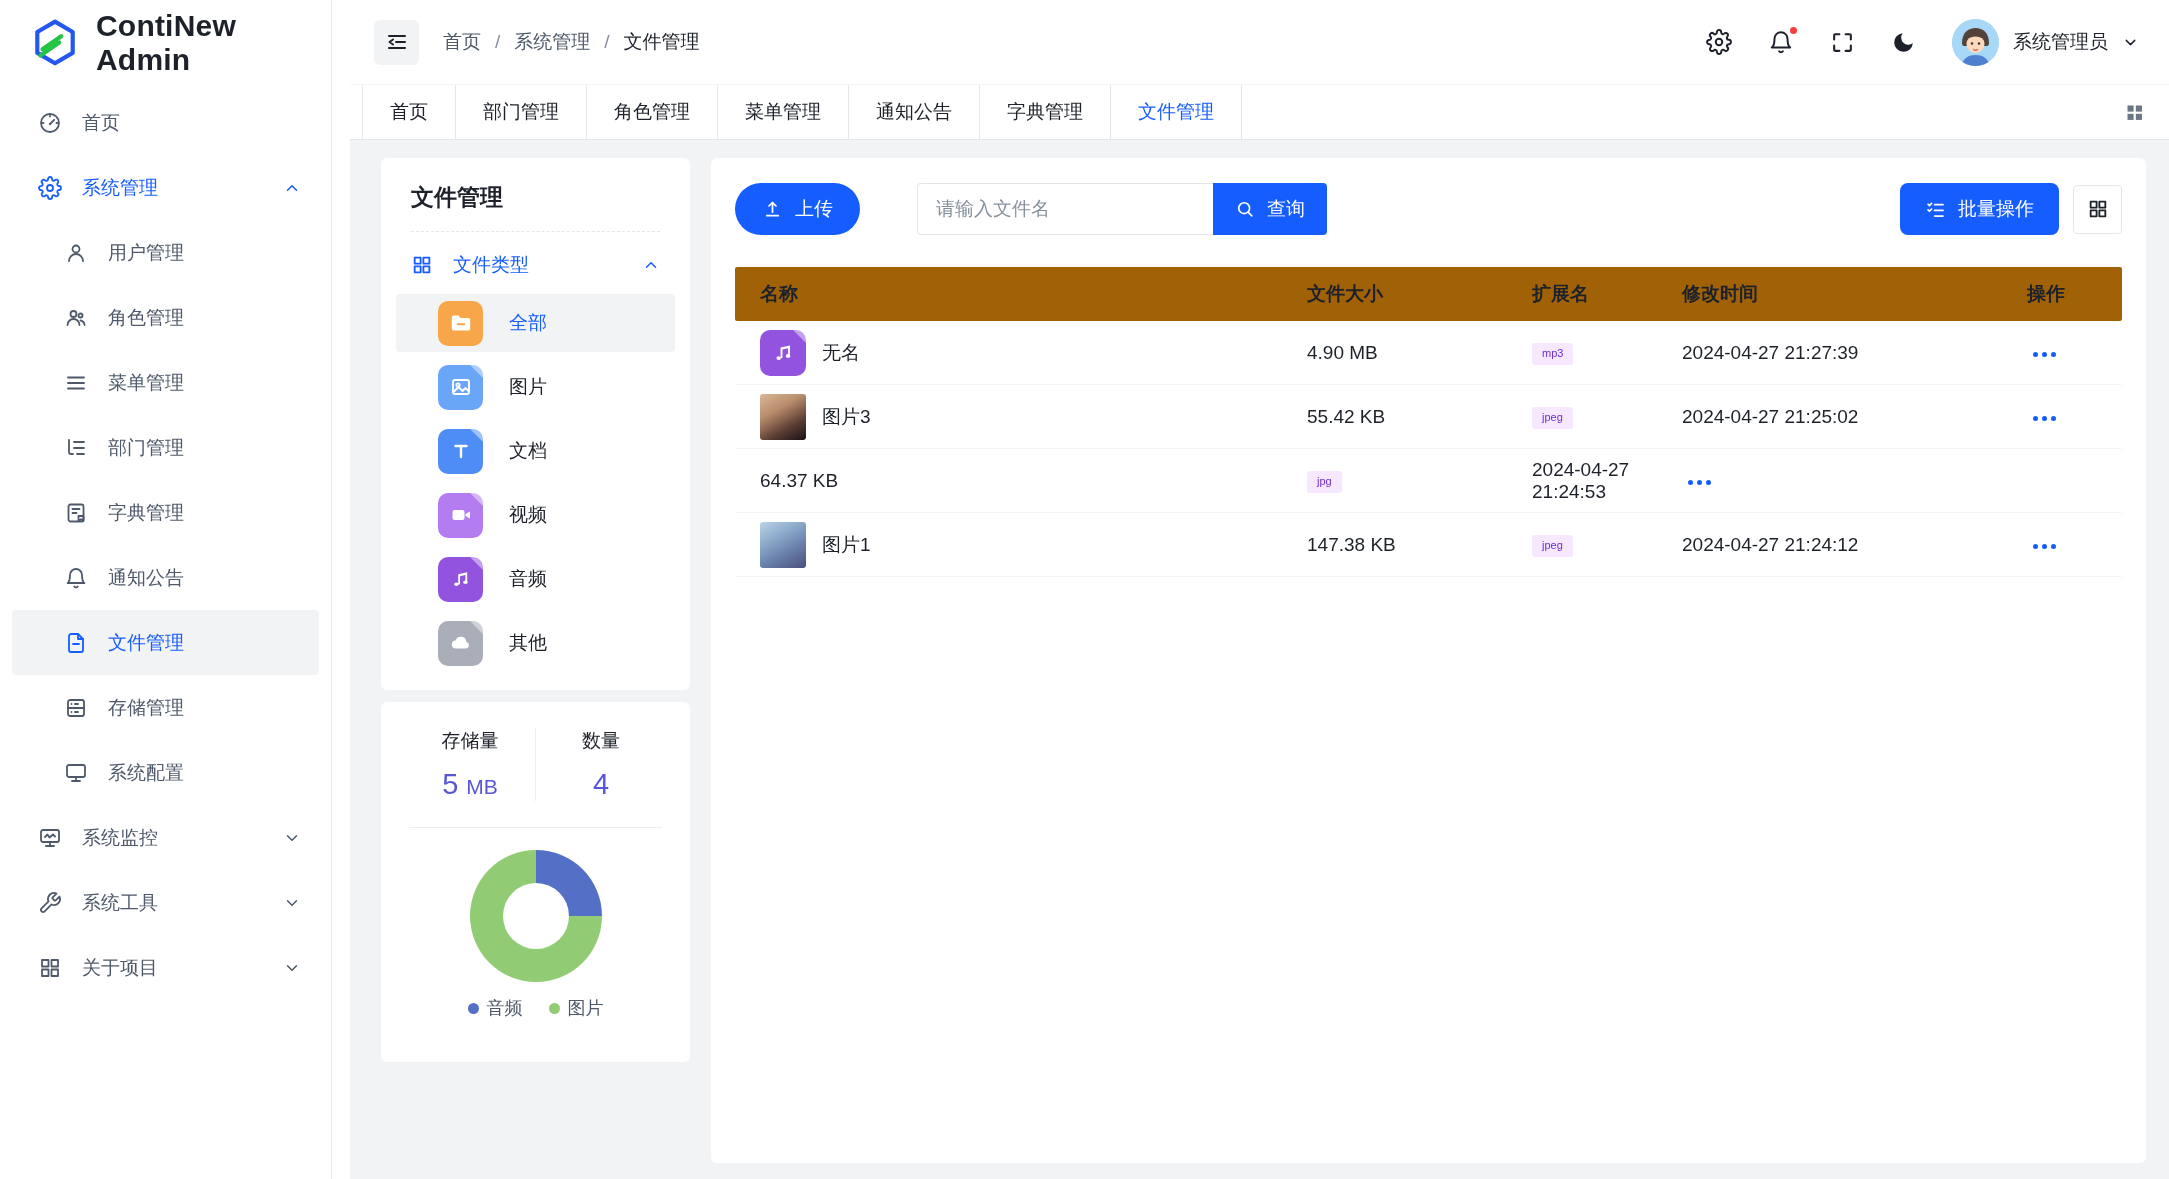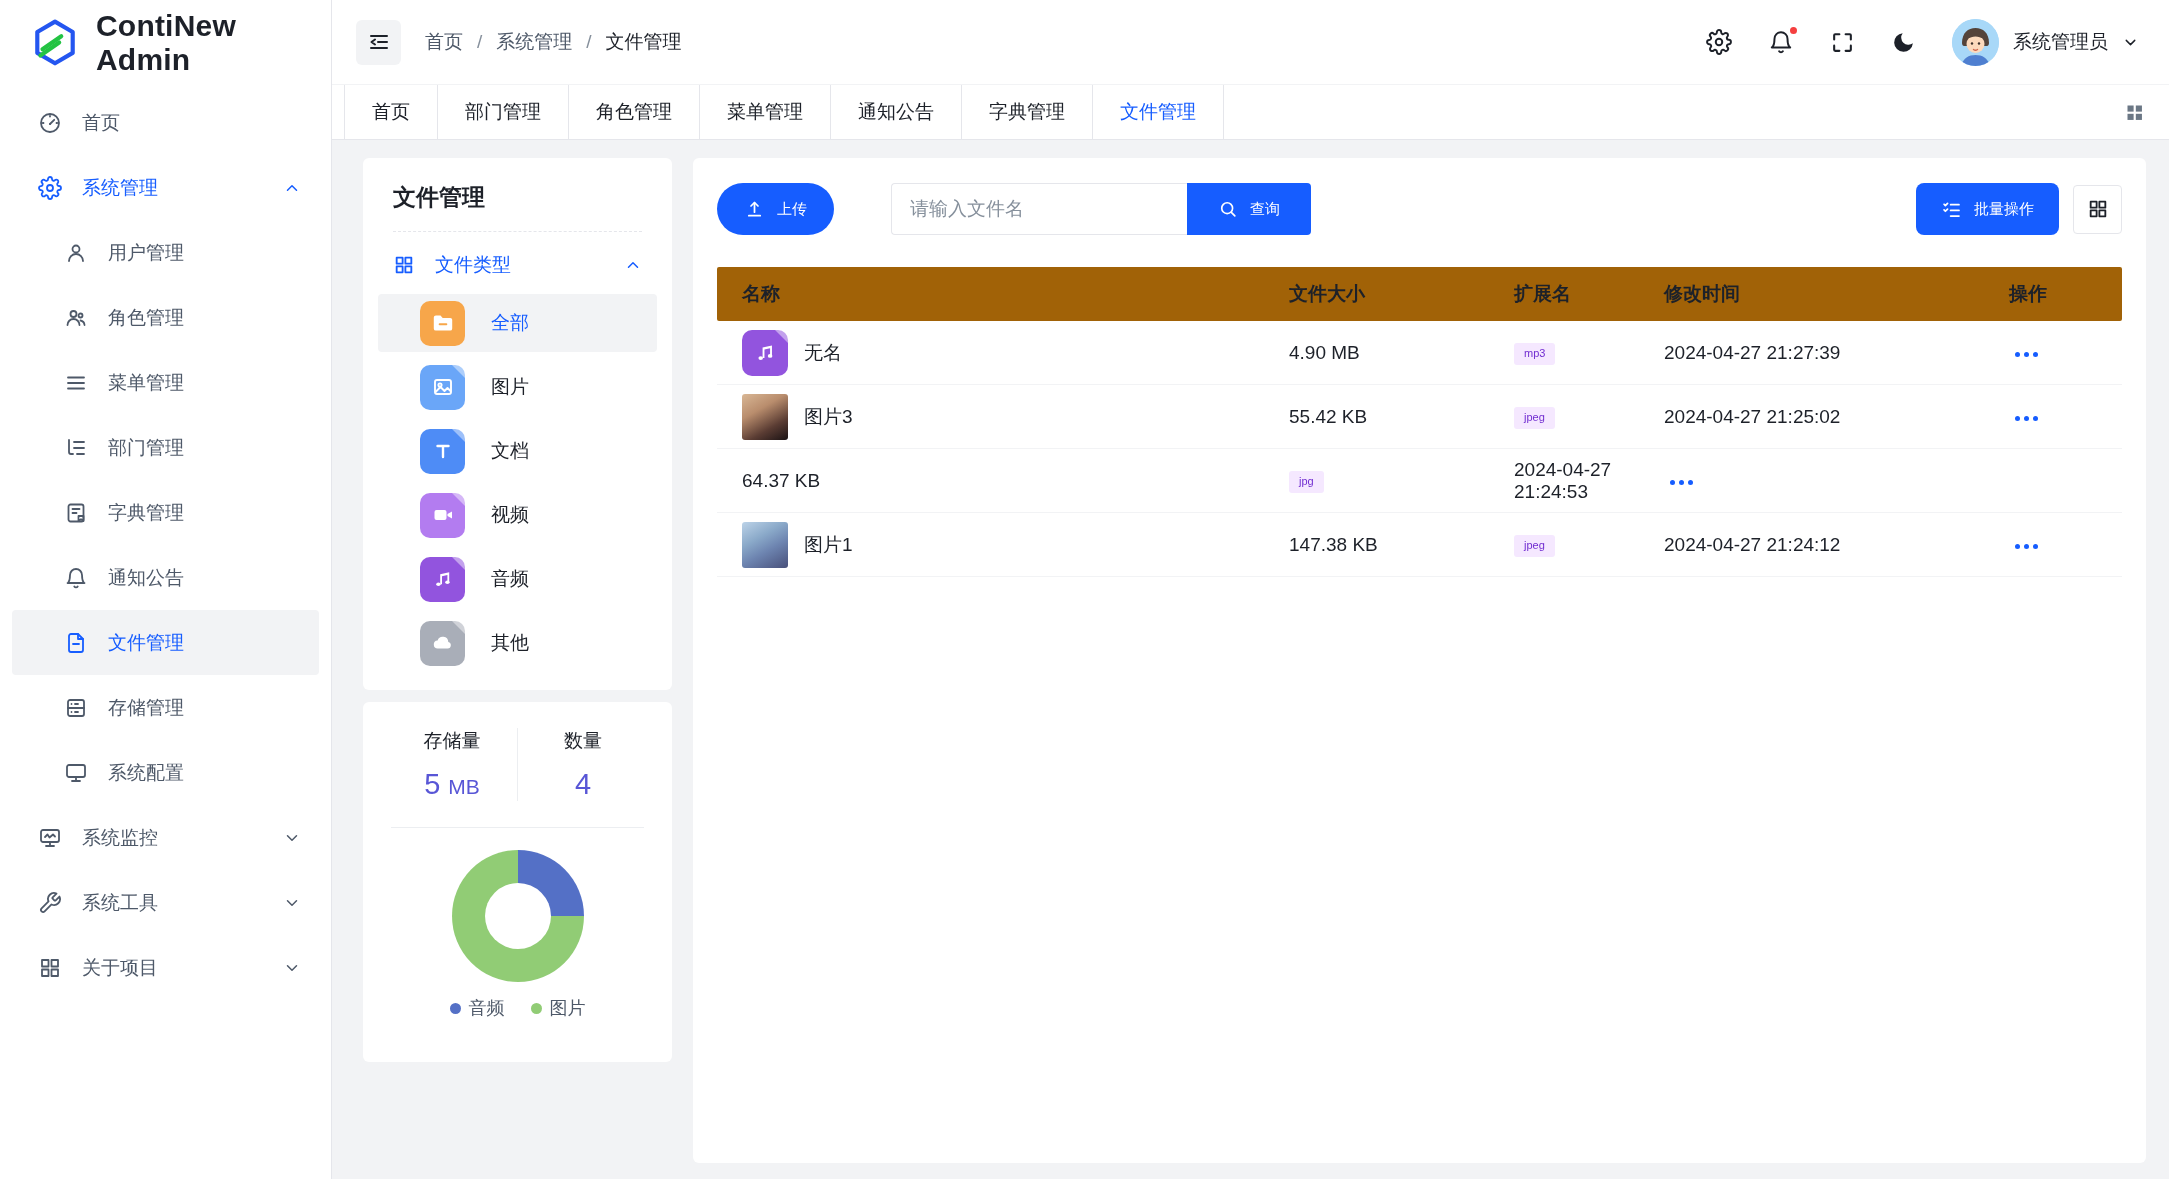--- a/index.html
+++ b/index.html
@@ -4,21 +4,21 @@
 <style>
   * { box-sizing: border-box; margin: 0; padding: 0; }
   html,body { width: 2169px; height: 1179px; overflow: hidden; }
   body {
     font-family: "Liberation Sans", "DejaVu Sans", sans-serif;
     font-size: 19px;
     color: var(--text);
     background: #fff;
   }
   svg { display:block; }
-  .app { display: flex; width: 100%; height: 100%; }
+  .app { display: flex; width: 100%; height: 100%; gap: 18px; }
 
   
   .sidebar { width: 332px; height: 100%; background: #fff; border-right: 1px solid var(--border); flex: 0 0 332px; }
   .logo { height: 85px; display: flex; align-items: center; padding-left: 30px; gap: 16px; }
   .logo-title { font-size: 30px; font-weight: bold; color: #1d2129; letter-spacing: .2px; }
   .menu { padding-top: 5px; }
   .menu-item { height: 65px; margin: 0 12px; border-radius: 4px; display: flex; align-items: center; color: var(--text2); cursor: pointer; }
   .menu-item .mi-icon { width: 24px; margin-left: 26px; flex: 0 0 24px; }
   .menu-item .mi-label { margin-left: 20px; flex: 1; }
   .menu-item .mi-caret { margin-right: 18px; }
@@ -77,27 +77,27 @@
   .donut-wrap { display: flex; flex-direction: column; align-items: center; }
   .donut { width: 132px; height: 132px; border-radius: 50%; position: relative; }
   .donut::after { content:""; position: absolute; inset: 33px; background: #fff; border-radius: 50%; }
   .legend { display: flex; gap: 26px; margin-top: 14px; color: var(--text2); font-size: 18px; }
   .legend-item { display: flex; align-items: center; gap: 8px; }
   .legend-dot { width: 11px; height: 11px; border-radius: 50%; }
 
   
   .main-card { flex: 1; margin-bottom: 16px; padding: 25px 24px; min-width: 0; }
   .toolbar { display: flex; align-items: center; }
-  .btn { border: none; font-size: 15px; font-family: inherit; cursor: pointer; display: inline-flex; align-items: center; justify-content: center; gap: 12px; }
+  .btn { border: none; font-size: 19px; font-family: inherit; cursor: pointer; display: inline-flex; align-items: center; justify-content: center; gap: 12px; }
   .btn-primary { background: var(--primary); color: #fff; }
   .upload-btn { height: 52px; padding: 0 27px; border-radius: 26px; }
   .search-group { display: flex; margin-left: 17px; padding-left: 40px; }
   .search-input { width: 296px; height: 52px; border: 1px solid var(--border); border-right: none; border-radius: 4px 0 0 4px; padding: 0 18px; font-size: 19px; font-family: inherit; color: #1d2129; outline: none; }
   .search-input::placeholder { color: var(--muted); }
-  .query-btn { height: 52px; width: 124px; border-radius: 0 4px 4px 0; }
+  .query-btn { height: 52px; width: 114px; border-radius: 0 4px 4px 0; }
   .batch-btn { height: 52px; padding: 0 25px; border-radius: 8px; margin-left: auto; }
   .view-toggle { width: 49px; height: 49px; margin-left: 14px; background: #fff; border: 1px solid var(--border); border-radius: 4px; color: #1d2129; }
 
   
   .table { margin-top: 32px; }
   .trow { display: grid; grid-template-columns: 572px 225px 150px 345px 1fr; align-items: center; }
   .thead { background: #a16207; height: 54px; border-radius: 2px; color: #1d2129; font-weight: bold; }
   .tcell:first-child { padding-left: 25px; }
   .tbody-row { height: 64px; border-bottom: 1px solid #f2f3f5; color: #1d2129; }
   .name-cell { display: flex; align-items: center; }

